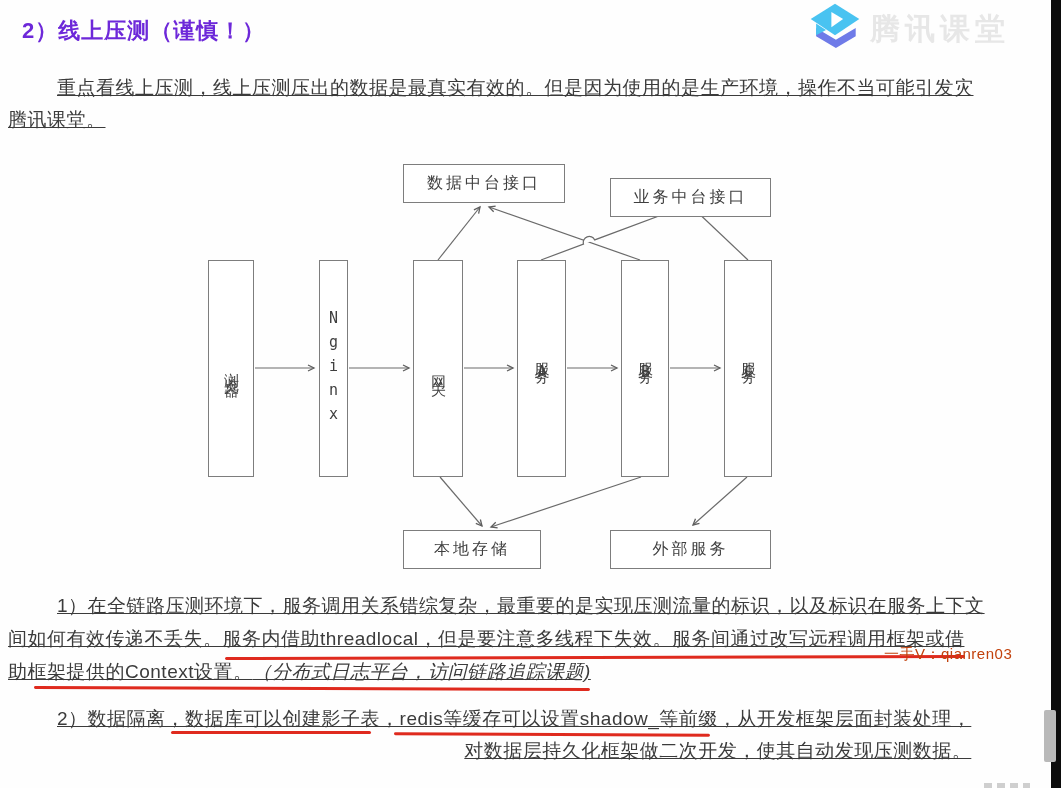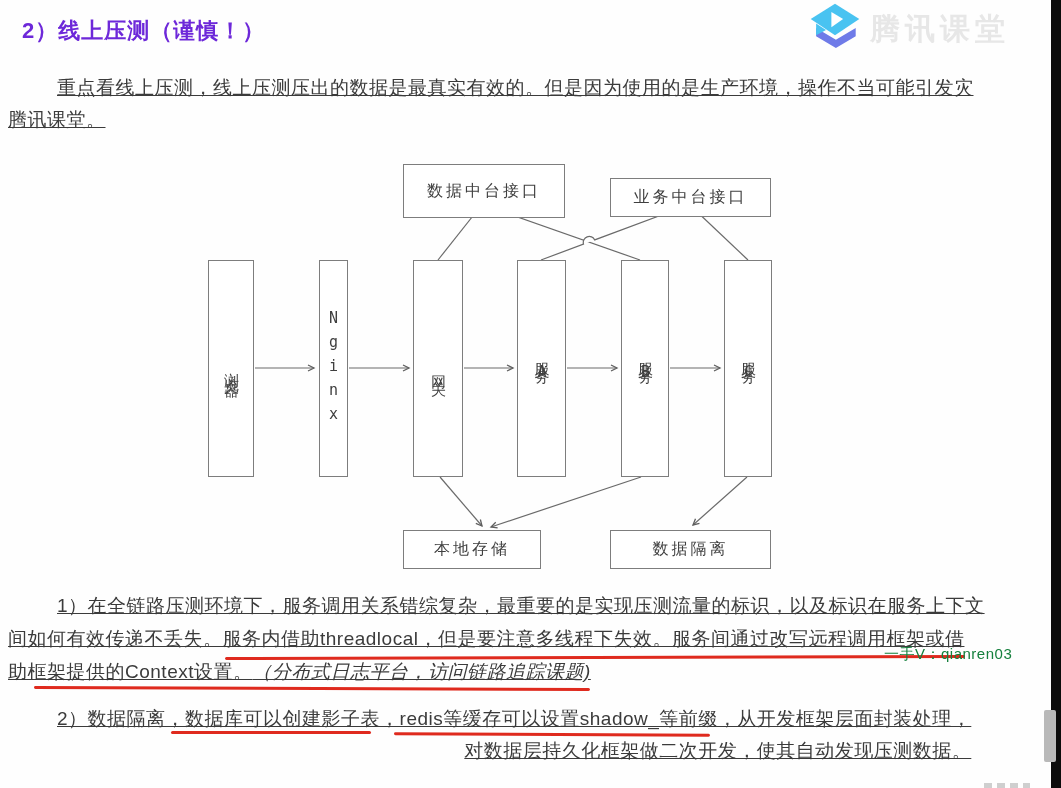--- a/index.html
+++ b/index.html
@@ -33,36 +33,36 @@
   .diagram svg.wires{position:absolute; left:0; top:0;}
   .dbox{
     position:absolute; box-sizing:border-box; border:1px solid #7d7d7d; background:#fff;
     display:flex; align-items:center; justify-content:center; color:#3f3f3f;
   }
   .hlabel{font-size:16px; letter-spacing:3px; font-family:"DejaVu Serif",serif; white-space:nowrap;}
   .vlabel{
     writing-mode:vertical-rl; text-orientation:upright; font-size:15px; letter-spacing:6px;
     font-family:"DejaVu Sans Mono",monospace; color:#3f3f3f;
   }
-  .b-top1{left:403px; top:14px;  width:162px; height:54px;}
+  .b-top1{left:403px; top:14px;  width:162px; height:39px;}
   .b-top2{left:610px; top:28px;  width:161px; height:39px;}
   .b-mid {top:110px; height:217px;}
   .b-m1{left:208px; width:46px;} .b-m2{left:319px; width:29px;}
   .b-m3{left:413px; width:50px;} .b-m4{left:517px; width:49px;}
   .b-m5{left:621px; width:48px;} .b-m6{left:724px; width:48px;}
   .b-bot1{left:403px; top:380px; width:138px; height:39px;}
   .b-bot2{left:610px; top:380px; width:161px; height:39px;}
   
   .redline{position:absolute; height:3px; background:#df2a1e; border-radius:2px;}
   .rl1{left:225px; top:656px; width:740px; transform:rotate(-.15deg);}
   .rl2{left:34px;  top:687px; width:556px; transform:rotate(.2deg);}
   .rl3{left:171px; top:731px; width:200px;}
   .rl4{left:394px; top:733px; width:316px; transform:rotate(.25deg);}
   .wmark{
-    position:absolute; left:884px; top:645px; font-size:15px; color:#15803d;
+    position:absolute; left:884px; top:645px; font-size:15px; color:#c2410c;
     white-space:nowrap; letter-spacing:.5px;
   }
   
   .sb-track{position:absolute; left:1051px; top:0; width:10px; height:788px; background:#0c0c0c;}
   .sb-thumb{position:absolute; left:1044px; top:710px; width:12px; height:52px; background:#b9b9b9; border-radius:2px;}
   .br-artifact{
     position:absolute; left:984px; top:783px; width:46px; height:5px;
     background:repeating-linear-gradient(90deg,#cfcfcf 0 8px,transparent 8px 13px);
   }
 </style>
@@ -138,21 +138,21 @@
       <span class="vlabel">服务B</span>
     </div>
     <div class="dbox b-mid b-m6">
       <span class="vlabel">服务C</span>
     </div>
 
     <div class="dbox b-bot1">
       <span class="hlabel">本地存储</span>
     </div>
     <div class="dbox b-bot2">
-      <span class="hlabel">数据隔离</span>
+      <span class="hlabel">外部服务</span>
     </div>
   </div>
 
   <div class="para p-one">
     <div class="line indent">1）在全链路压测环境下，服务调用关系错综复杂，最重要的是实现压测流量的标识，以及标识在服务上下文</div>
     <div class="line">间如何有效传递不丢失。服务内借助threadlocal，但是要注意多线程下失效。服务间通过改写远程调用框架或借</div>
     <div class="line"><span>助框架提供的Context设置。</span><span class="italic-seg">（分布式日志平台，访问链路追踪课题)</span></div>
   </div>
 
   <div class="para p-two">

